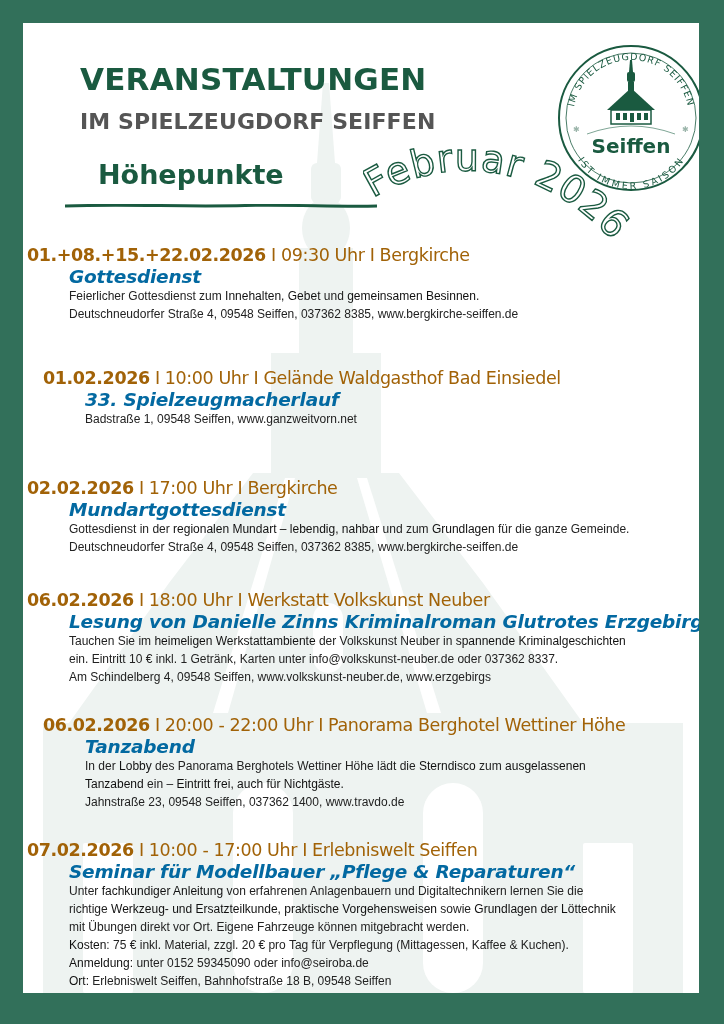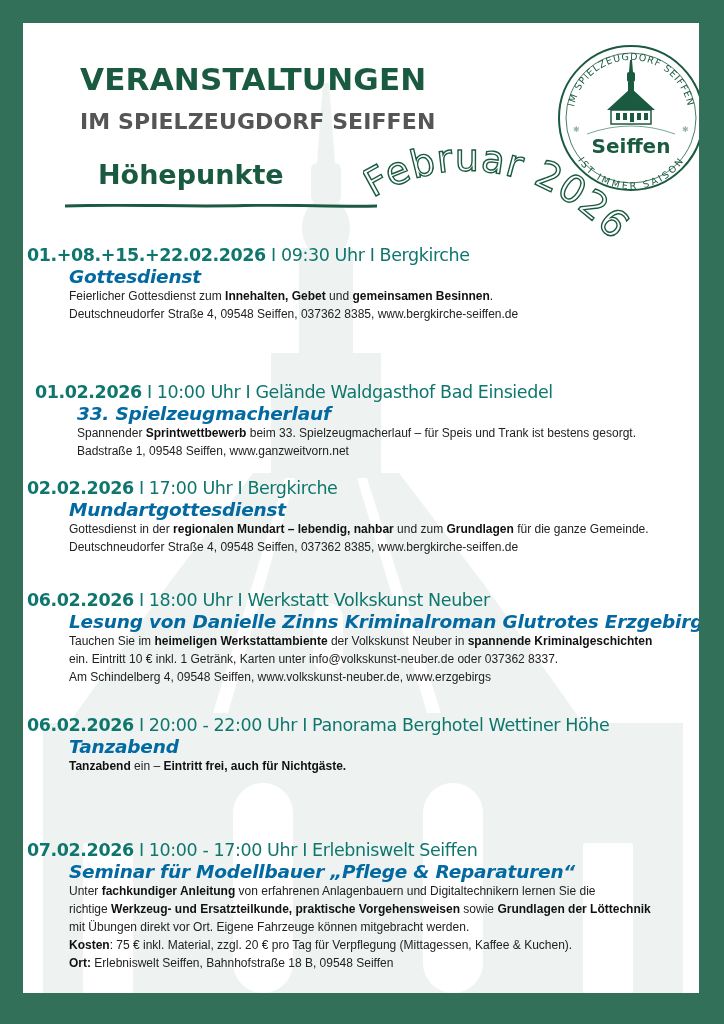--- a/index.html
+++ b/index.html
@@ -8,25 +8,25 @@
   .panel { position: absolute; left: 23px; top: 23px; width: 676px; height: 970px; background: #ffffff; overflow: hidden; }
   .watermark { position: absolute; left: 0; top: 0; width: 676px; height: 970px; }
   .title1 { position: absolute; left: 57px; top: 38px; font-family: "DejaVu Sans", sans-serif; font-weight: bold; font-size: 31px; color: #1a5a40; letter-spacing: 0.2px; }
   .title2 { position: absolute; left: 57px; top: 86px; font-family: "DejaVu Sans", sans-serif; font-weight: bold; font-size: 22px; color: #555555; letter-spacing: 0.1px; }
   .highlights { position: absolute; left: 75px; top: 136px; font-family: "DejaVu Sans", sans-serif; font-weight: bold; font-size: 27px; color: #1a5a40; }
   .underline { position: absolute; left: 42px; top: 181px; width: 312px; height: 4px; }
   .month { position: absolute; left: 340px; top: 120px; width: 300px; height: 150px; }
   .logo { position: absolute; left: 528px; top: 15px; width: 160px; height: 160px; }
   .events { position: absolute; left: 4px; top: 222px; width: 670px; }
   .event { position: relative; }
-  .ev-head { font-family: "DejaVu Sans", sans-serif; font-size: 17.5px; color: #0f766e; white-space: nowrap; letter-spacing: -0.4px; }
+  .ev-head { font-family: "DejaVu Sans", sans-serif; font-size: 17.5px; color: #a16207; white-space: nowrap; letter-spacing: -0.4px; }
   .ev-head b { font-weight: bold; }
   .ev-title { margin-left: 42px; font-family: "DejaVu Sans", sans-serif; font-style: italic; font-weight: bold; font-size: 18.5px; color: #0369a1; white-space: nowrap; letter-spacing: -0.2px; margin-top: 1px; }
   .ev-body { margin-left: 42px; font-family: "Liberation Sans", sans-serif; font-size: 12px; color: #222; line-height: 18px; }
-  .ev-body b { font-weight: bold; color: #111; }
+  .ev-body b { font-weight: normal; color: #111; }
 </style>
 </head>
 <body>
 
 <div class="panel">
 
   <svg class="watermark" viewBox="0 0 676 970">
     <g fill="#eef3f1">
 
       <polygon points="300,60 306,60 312,140 294,140"></polygon>
@@ -106,27 +106,26 @@
       <div class="event" style="position: absolute; top: 0px; left: 0px;">
     <div class="ev-head">
       <b class="ev-date">01.+08.+15.+22.02.2026</b><span class="ev-meta"> I 09:30 Uhr I Bergkirche</span>
     </div>
     <div class="ev-title">Gottesdienst</div>
     <div class="ev-body">
           <div><span>Feierlicher Gottesdienst zum </span><b>Innehalten, Gebet</b><span> und </span><b>gemeinsamen Besinnen</b><span>.</span></div>
           <div><span>Deutschneudorfer Straße 4, 09548 Seiffen, 037362 8385, www.bergkirche-seiffen.de</span></div>
         </div>
   </div>
-      <div class="event" style="position: absolute; top: 123px; left: 8px; margin-top: 14px;">
+      <div class="event" style="position: absolute; top: 123px; left: 16px;">
     <div class="ev-head">
       <b class="ev-date">01.02.2026</b><span class="ev-meta"> I 10:00 Uhr I Gelände Waldgasthof Bad Einsiedel</span>
     </div>
     <div class="ev-title">33. Spielzeugmacherlauf</div>
     <div class="ev-body">
-          <div><span>Spannender </span><b>Sprintwettbewerb</b><span> beim 33. Spielzeugmacherlauf – für Speis und Trank ist bestens gesorgt.</span></div>
           <div><span>Badstraße 1, 09548 Seiffen, www.ganzweitvorn.net</span></div>
         </div>
   </div>
       <div class="event" style="position: absolute; top: 233px; left: 0px;">
     <div class="ev-head">
       <b class="ev-date">02.02.2026</b><span class="ev-meta"> I 17:00 Uhr I Bergkirche</span>
     </div>
     <div class="ev-title">Mundartgottesdienst</div>
     <div class="ev-body">
           <div><span>Gottesdienst in der </span><b>regionalen Mundart – lebendig, nahbar</b><span> und zum </span><b>Grundlagen</b><span> für die ganze Gemeinde.</span></div>
@@ -137,36 +136,39 @@
     <div class="ev-head">
       <b class="ev-date">06.02.2026</b><span class="ev-meta"> I 18:00 Uhr I Werkstatt Volkskunst Neuber</span>
     </div>
     <div class="ev-title">Lesung von Danielle Zinns Kriminalroman Glutrotes Erzgebirge</div>
     <div class="ev-body">
           <div><span>Tauchen Sie im </span><b>heimeligen Werkstattambiente</b><span> der Volkskunst Neuber in </span><b>spannende Kriminalgeschichten</b></div>
           <div><span>ein. Eintritt 10 € inkl. 1 Getränk, Karten unter info@volkskunst-neuber.de oder 037362 8337.</span></div>
           <div><span>Am Schindelberg 4, 09548 Seiffen, www.volkskunst-neuber.de, www.erzgebirgs</span></div>
         </div>
   </div>
-      <div class="event" style="position: absolute; top: 470px; left: 0px;">
+      <div class="event" style="position: absolute; top: 470px; left: 16px;">
     <div class="ev-head">
       <b class="ev-date">06.02.2026</b><span class="ev-meta"> I 20:00 - 22:00 Uhr I Panorama Berghotel Wettiner Höhe</span>
     </div>
     <div class="ev-title">Tanzabend</div>
     <div class="ev-body">
+          <div><span>In der </span><b>Lobby</b><span> des Panorama Berghotels Wettiner Höhe lädt die </span><b>Sterndisco</b><span> zum </span><b>ausgelassenen</b></div>
           <div><b>Tanzabend</b><span> ein – </span><b>Eintritt frei, auch für Nichtgäste.</b></div>
+          <div><span>Jahnstraße 23, 09548 Seiffen, 037362 1400, www.travdo.de</span></div>
         </div>
   </div>
       <div class="event" style="position: absolute; top: 595px; left: 0px;">
     <div class="ev-head">
       <b class="ev-date">07.02.2026</b><span class="ev-meta"> I 10:00 - 17:00 Uhr I Erlebniswelt Seiffen</span>
     </div>
     <div class="ev-title">Seminar für Modellbauer „Pflege &amp; Reparaturen“</div>
     <div class="ev-body">
           <div><span>Unter </span><b>fachkundiger Anleitung</b><span> von erfahrenen Anlagenbauern und Digitaltechnikern lernen Sie die</span></div>
           <div><span>richtige </span><b>Werkzeug- und Ersatzteilkunde, praktische Vorgehensweisen</b><span> sowie </span><b>Grundlagen der Löttechnik</b></div>
           <div><span>mit Übungen direkt vor Ort. Eigene Fahrzeuge können mitgebracht werden.</span></div>
           <div><b>Kosten</b><span>: 75 € inkl. Material, zzgl. 20 € pro Tag für Verpflegung (Mittagessen, Kaffee &amp; Kuchen).</span></div>
+          <div><b>Anmeldung:</b><span> unter 0152 59345090 oder info@seiroba.de</span></div>
           <div><b>Ort:</b><span> Erlebniswelt Seiffen, Bahnhofstraße 18 B, 09548 Seiffen</span></div>
         </div>
   </div>
     </div>
 </div>
 
 </body></html>

